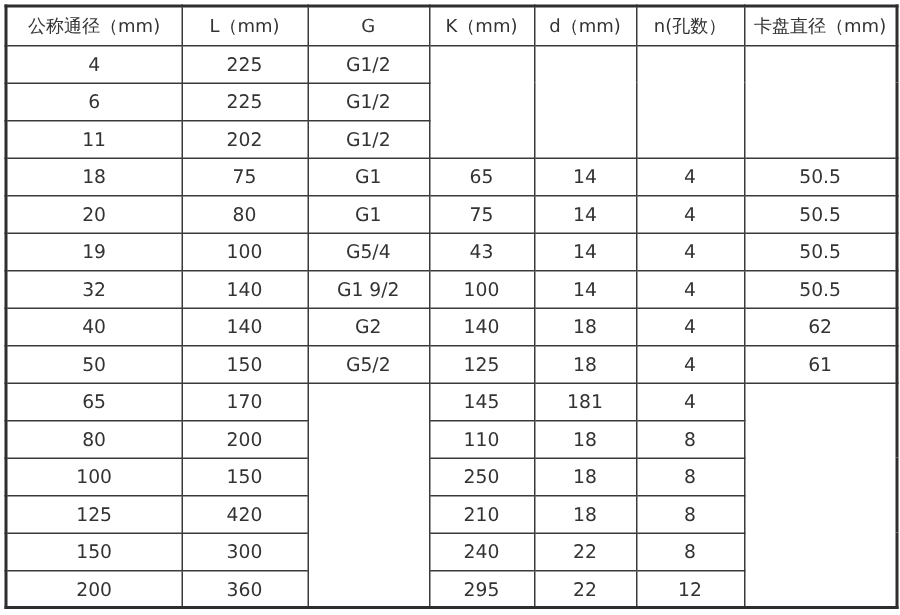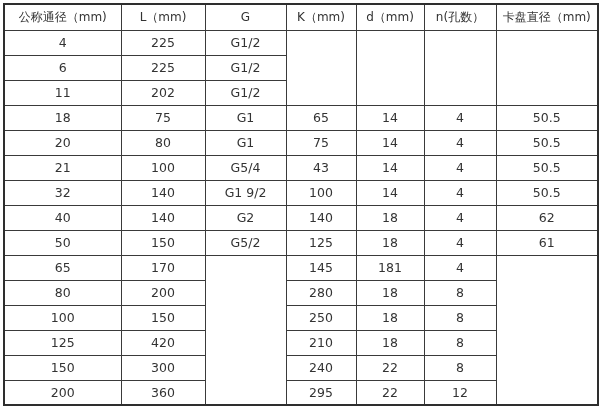--- a/index.html
+++ b/index.html
@@ -95,21 +95,21 @@
         <tr>
           <td>20</td>
           <td>80</td>
           <td>G1</td>
           <td>75</td>
           <td>14</td>
           <td>4</td>
           <td>50.5</td>
         </tr>
         <tr>
-          <td>21</td>
+          <td>19</td>
           <td>100</td>
           <td>G5/4</td>
           <td>43</td>
           <td>14</td>
           <td>4</td>
           <td>50.5</td>
         </tr>
         <tr>
           <td>32</td>
           <td>140</td>
@@ -142,21 +142,21 @@
           <td>170</td>
           <td rowspan="6"></td>
           <td>145</td>
           <td>181</td>
           <td>4</td>
           <td rowspan="6"></td>
         </tr>
         <tr>
           <td>80</td>
           <td>200</td>
-          <td>280</td>
+          <td>110</td>
           <td>18</td>
           <td>8</td>
         </tr>
         <tr>
           <td>100</td>
           <td>150</td>
           <td>250</td>
           <td>18</td>
           <td>8</td>
         </tr>

